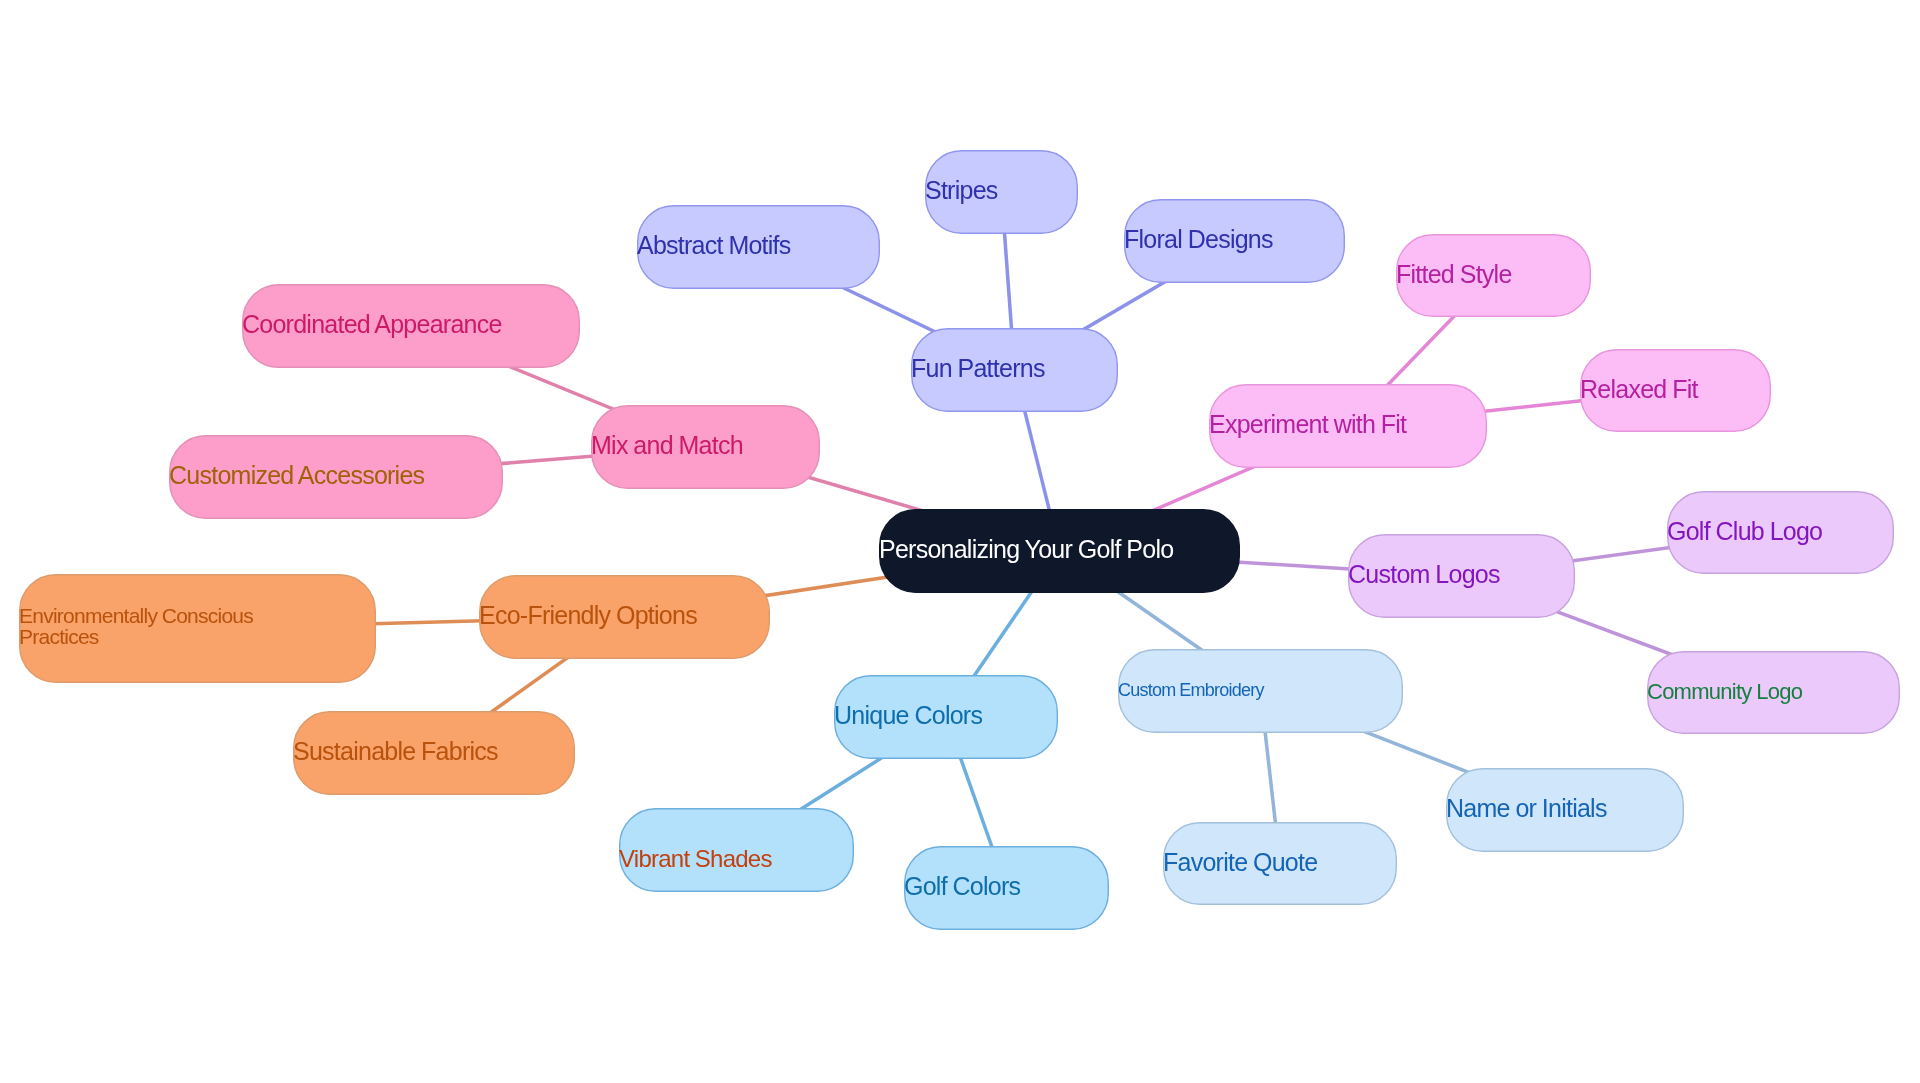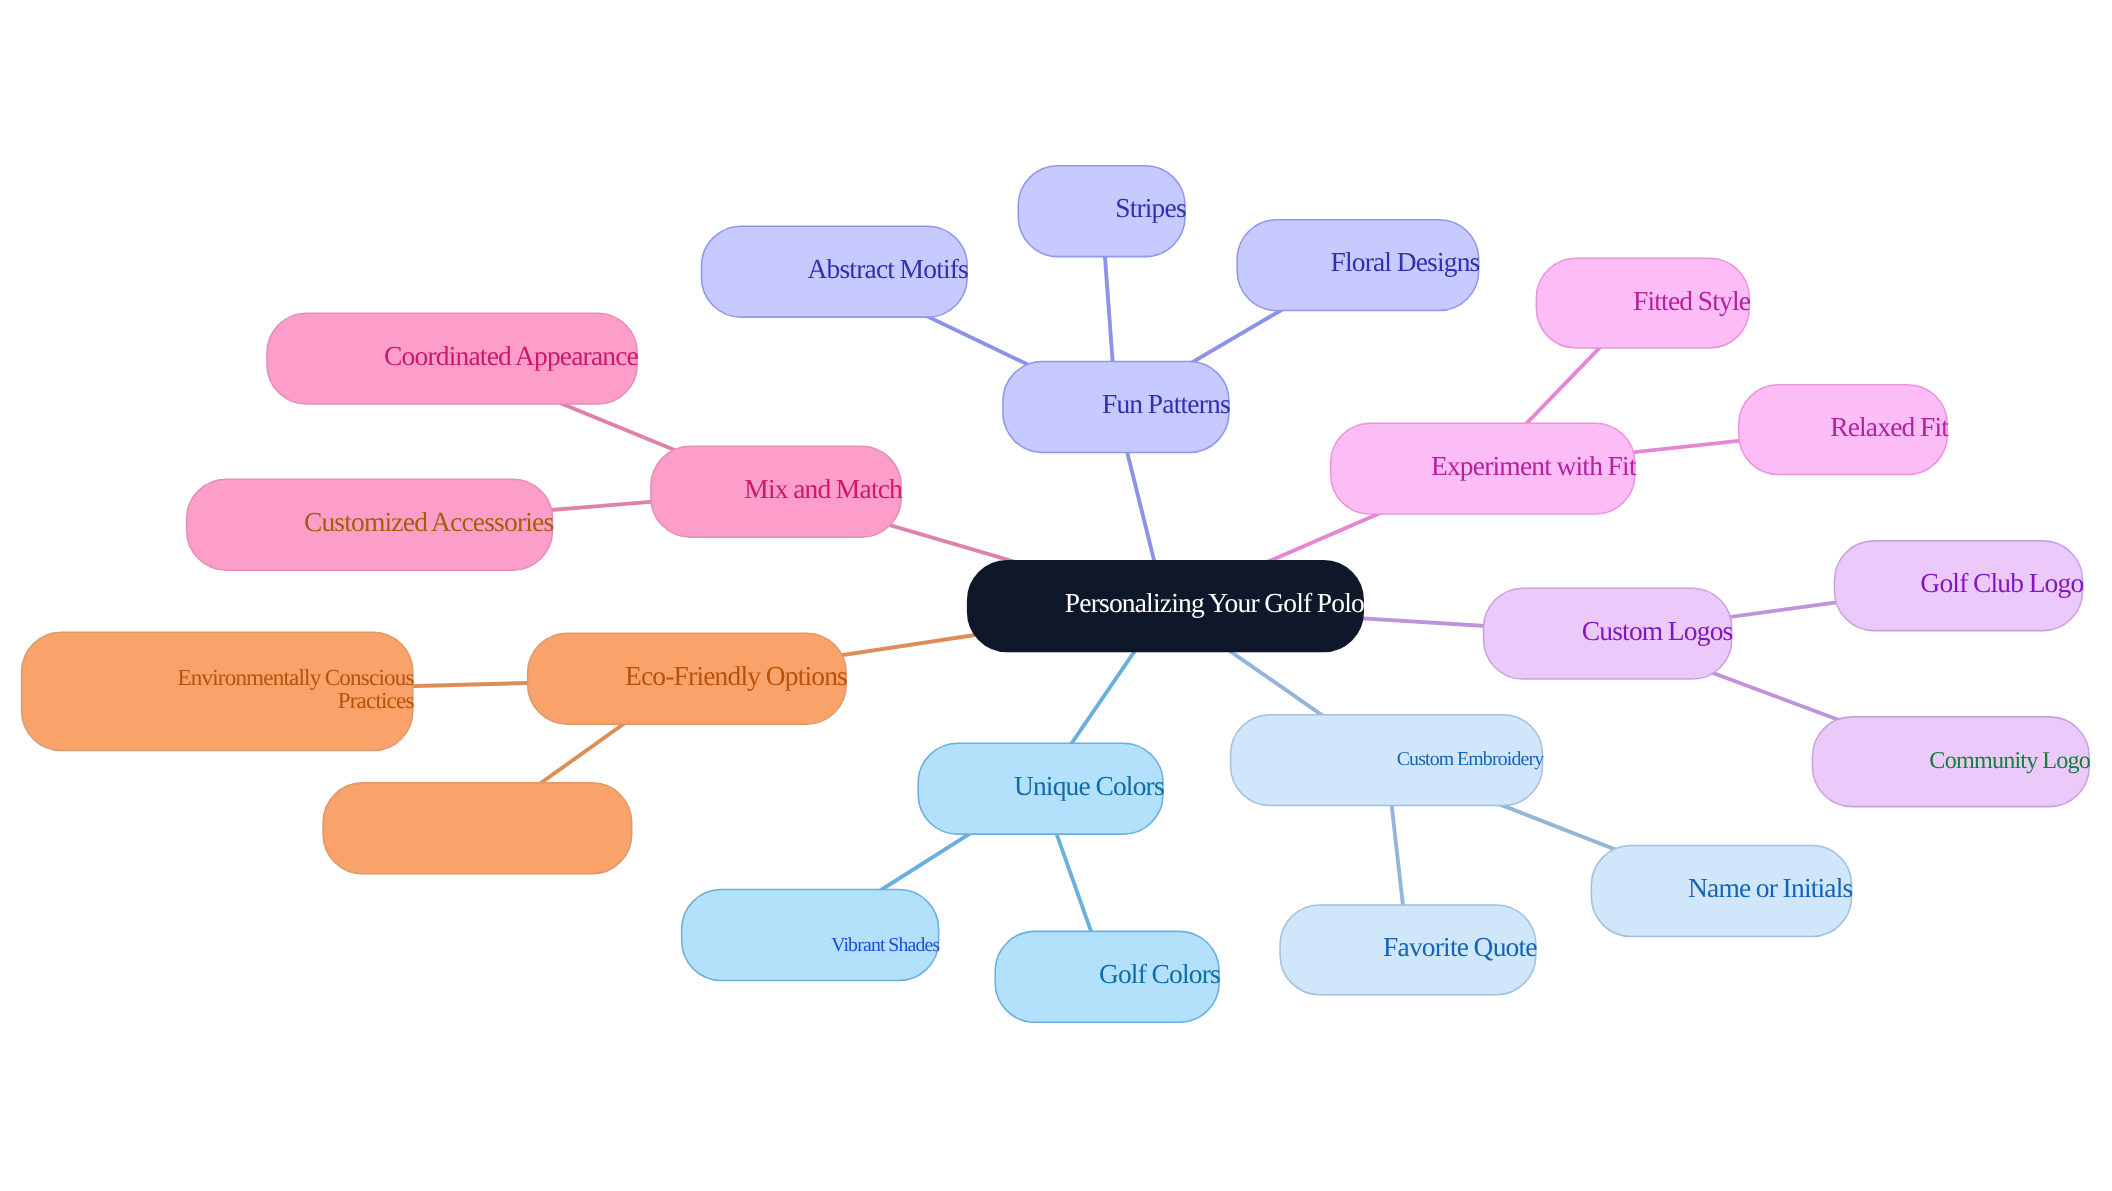--- a/index.html
+++ b/index.html
@@ -2,22 +2,22 @@
 <html><head>
 <meta charset="utf-8">
 <title>Personalizing Your Golf Polo - Mind Map</title>
 <style>
   html,body{margin:0;padding:0;}
   body{width:1920px;height:1083px;background:#ffffff;overflow:hidden;
        font-family:"Liberation Sans",sans-serif;}
   #canvas{position:relative;width:1920px;height:1083px;background:#ffffff;}
   #scene{position:absolute;left:0;top:0;width:1920px;height:1083px;}
   .node{position:absolute;box-sizing:border-box;display:flex;align-items:center;
-        justify-content:center;text-align:right;white-space:pre-line;
-        letter-spacing:-0.75px;word-spacing:-0.5px;line-height:1.26;font-family:Liberation Serif, serif;}
+        justify-content:center;text-align:left;white-space:pre-line;
+        letter-spacing:-0.75px;word-spacing:-0.5px;line-height:1.26;}
   .node .lbl{display:block;width:100%;transform:translate3d(0,-1.5px,0);}
 </style>
 </head>
 <body>
 
 <div id="canvas">
   <svg id="scene" viewBox="0 0 1920 1083" width="1920" height="1083">
       <line x1="1059.5" y1="551" x2="1014.5" y2="370" stroke="#8c92ea" stroke-width="3.5" stroke-linecap="butt"></line>
       <line x1="1014.5" y1="370" x2="1001.5" y2="192" stroke="#8c92ea" stroke-width="3.5" stroke-linecap="butt"></line>
       <line x1="1014.5" y1="370" x2="1234.5" y2="241" stroke="#8c92ea" stroke-width="3.5" stroke-linecap="butt"></line>
@@ -71,22 +71,23 @@
     <div class="node" style="left: 637px; top: 205px; width: 243px; height: 84px; color: rgb(47, 49, 173); font-size: 25px;"><span class="lbl">Abstract Motifs</span></div>
     <div class="node" style="left: 1209px; top: 384px; width: 278px; height: 84px; color: rgb(180, 32, 159); font-size: 25px;"><span class="lbl">Experiment with Fit</span></div>
     <div class="node" style="left: 1396px; top: 234px; width: 195px; height: 83px; color: rgb(180, 32, 159); font-size: 25px;"><span class="lbl">Fitted Style</span></div>
     <div class="node" style="left: 1580px; top: 349px; width: 191px; height: 83px; color: rgb(180, 32, 159); font-size: 25px;"><span class="lbl">Relaxed Fit</span></div>
     <div class="node" style="left: 591px; top: 405px; width: 229px; height: 84px; color: rgb(205, 26, 104); font-size: 25px;"><span class="lbl">Mix and Match</span></div>
     <div class="node" style="left: 242px; top: 284px; width: 338px; height: 84px; color: rgb(205, 26, 104); font-size: 25px;"><span class="lbl">Coordinated Appearance</span></div>
     <div class="node" style="left: 169px; top: 435px; width: 334px; height: 84px; color: #a16207; font-size: 25px;"><span class="lbl">Customized Accessories</span></div>
     <div class="node" style="left: 479px; top: 575px; width: 291px; height: 84px; color: rgb(184, 82, 12); font-size: 25px;"><span class="lbl">Eco-Friendly Options</span></div>
     <div class="node" style="left: 19px; top: 574px; width: 357px; height: 109px; color: rgb(184, 82, 12); font-size: 21px; line-height: 1;"><span class="lbl" style="transform: translate3d(0px, -2.7px, 0px);">Environmentally Conscious
 Practices</span></div>
+    <div class="node" style="left: 293px; top: 711px; width: 282px; height: 84px; color: rgb(184, 82, 12); font-size: 25px;"><span class="lbl">Sustainable Fabrics</span></div>
     <div class="node" style="left: 834px; top: 675px; width: 224px; height: 84px; color: rgb(13, 110, 171); font-size: 25px;"><span class="lbl">Unique Colors</span></div>
-    <div class="node" style="left: 619px; top: 808px; width: 235px; height: 104px; color: #1d4ed8; font-size: 18px;"><span class="lbl">Vibrant Shades</span></div>
+    <div class="node" style="left: 619px; top: 808px; width: 235px; height: 104px; color: #c2410c; font-size: 24px;"><span class="lbl">Vibrant Shades</span></div>
     <div class="node" style="left: 904px; top: 846px; width: 205px; height: 84px; color: rgb(13, 110, 171); font-size: 25px;"><span class="lbl">Golf Colors</span></div>
     <div class="node" style="left: 1118px; top: 649px; width: 285px; height: 84px; color: rgb(21, 101, 183); font-size: 18px;"><span class="lbl">Custom Embroidery</span></div>
     <div class="node" style="left: 1163px; top: 822px; width: 234px; height: 83px; color: rgb(21, 101, 183); font-size: 25px;"><span class="lbl">Favorite Quote</span></div>
     <div class="node" style="left: 1446px; top: 768px; width: 238px; height: 84px; color: rgb(21, 101, 183); font-size: 25px;"><span class="lbl">Name or Initials</span></div>
     <div class="node" style="left: 1348px; top: 534px; width: 227px; height: 84px; color: rgb(132, 22, 192); font-size: 25px;"><span class="lbl">Custom Logos</span></div>
     <div class="node" style="left: 1667px; top: 491px; width: 227px; height: 83px; color: rgb(132, 22, 192); font-size: 25px;"><span class="lbl">Golf Club Logo</span></div>
     <div class="node" style="left: 1647px; top: 651px; width: 253px; height: 83px; color: #15803d; font-size: 22px;"><span class="lbl">Community Logo</span></div>
   </div>
 
 </body></html>

